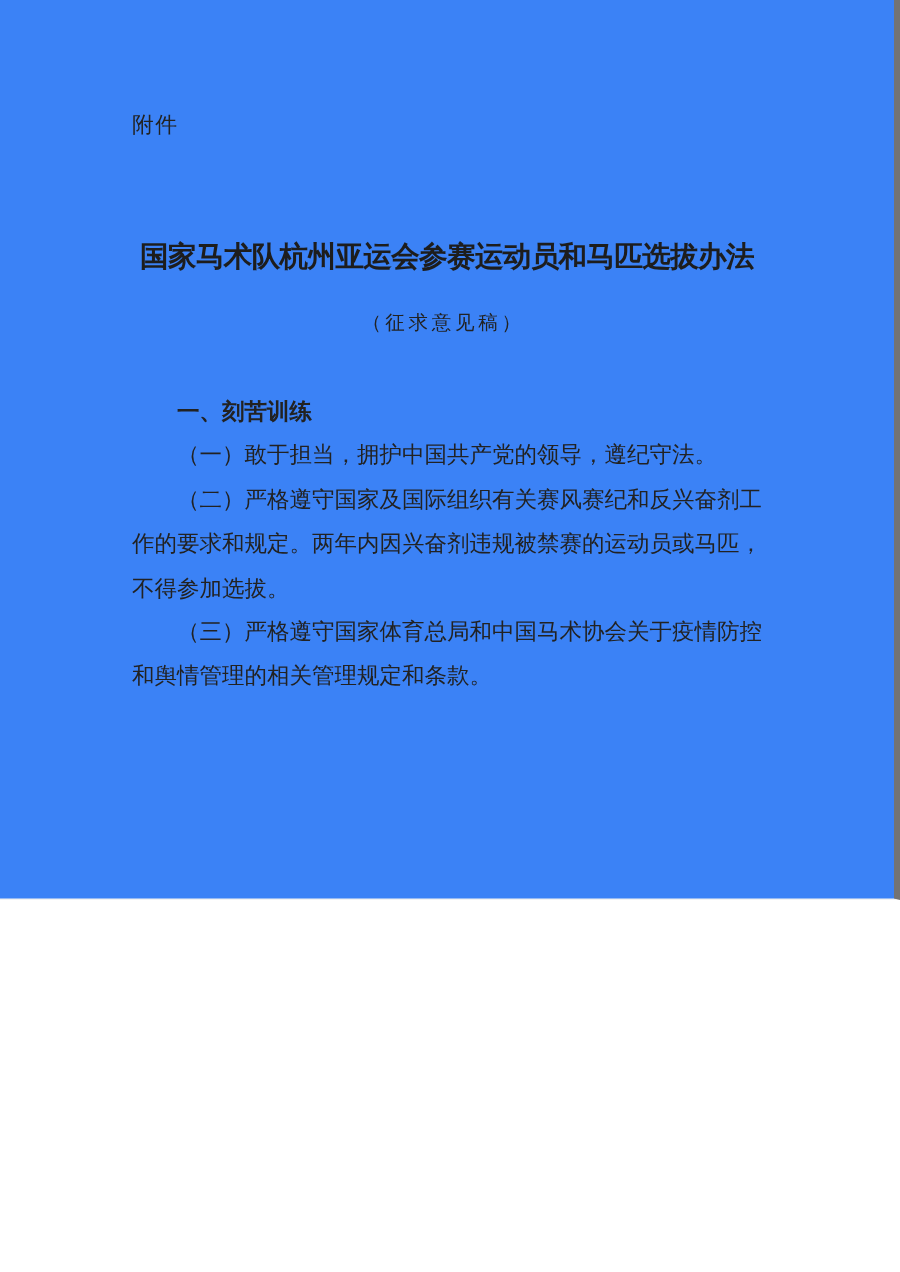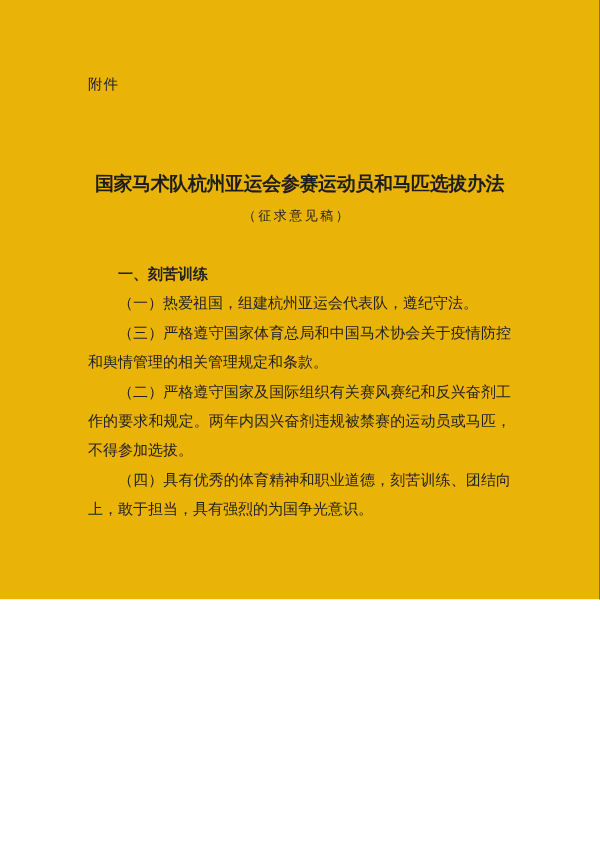--- a/index.html
+++ b/index.html
@@ -5,40 +5,40 @@
   * { margin: 0; padding: 0; box-sizing: border-box; }
   html, body {
     width: 600px;
     background: #ffffff;
     font-family: "DejaVu Serif", "Liberation Serif", serif;
   }
   .page {
     position: relative;
     width: 600px;
     height: 600px;
-    background: #eab308;
+    background: #3b82f6;
     overflow: hidden;
-    border-right: 1px solid #737373;
+    border-right: 4px solid #737373;
     border-bottom: 1px solid #f2f2f2;
     color: #222222;
   }
   .attachment-label {
     position: absolute;
     left: 88px;
     top: 76px;
     font-size: 14.5px;
     line-height: 1.2;
     letter-spacing: 1px;
     color: #222222;
   }
   .doc-title {
     position: absolute;
     left: 0;
     right: 0;
-    top: 172px;
+    top: 160px;
     text-align: center;
     font-size: 19px;
     font-weight: bold;
     letter-spacing: -0.4px;
     line-height: 1.2;
     color: #1d1d1d;
     white-space: nowrap;
   }
   .doc-subtitle {
     position: absolute;
@@ -78,19 +78,18 @@
 <div class="page">
 
   <div class="attachment-label">附件</div>
 
   <h1 class="doc-title">国家马术队杭州亚运会参赛运动员和马匹选拔办法</h1>
 
   <div class="doc-subtitle">（征求意见稿）</div>
 
   <div class="doc-body">
     <p class="heading">一、刻苦训练</p>
-    <p>（一）热爱祖国，组建杭州亚运会代表队，遵纪守法。</p>
+    <p>（一）敢于担当，拥护中国共产党的领导，遵纪守法。</p>
+    <p>（二）严格遵守国家及国际组织有关赛风赛纪和反兴奋剂工作的要求和规定。两年内因兴奋剂违规被禁赛的运动员或马匹，不得参加选拔。</p>
     <p>（三）严格遵守国家体育总局和中国马术协会关于疫情防控和舆情管理的相关管理规定和条款。</p>
-    <p>（二）严格遵守国家及国际组织有关赛风赛纪和反兴奋剂工作的要求和规定。两年内因兴奋剂违规被禁赛的运动员或马匹，不得参加选拔。</p>
-    <p>（四）具有优秀的体育精神和职业道德，刻苦训练、团结向上，敢于担当，具有强烈的为国争光意识。</p>
   </div>
 
 </div>
 
 </body></html>

